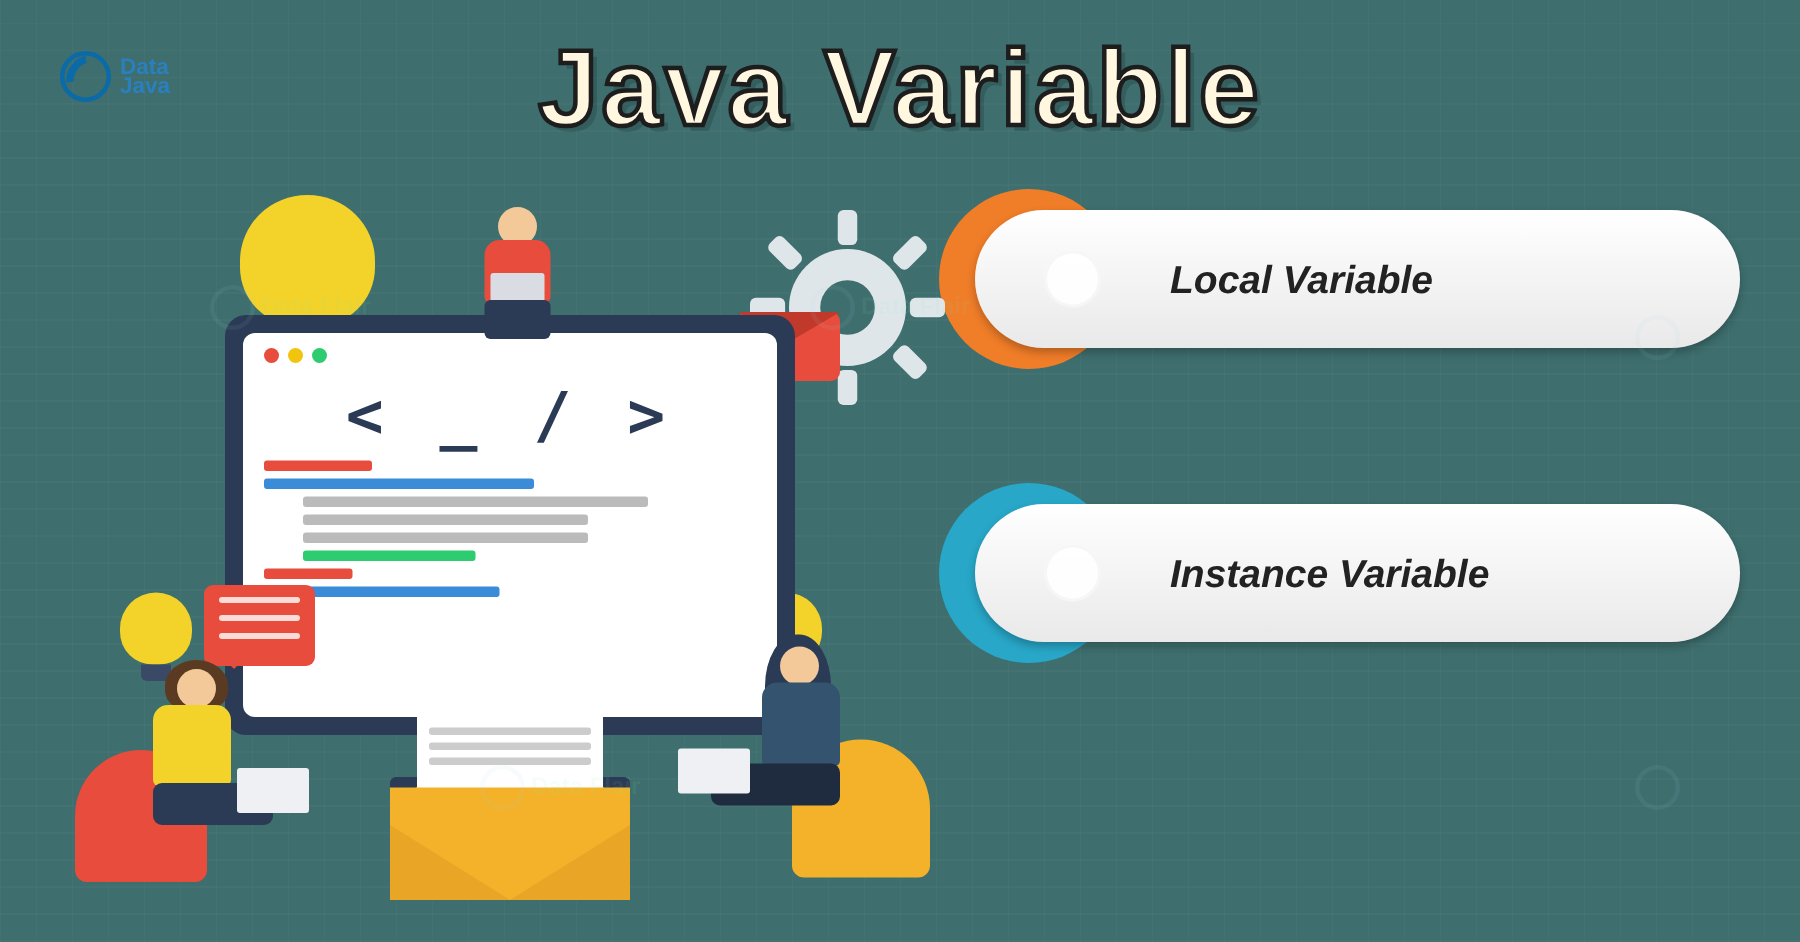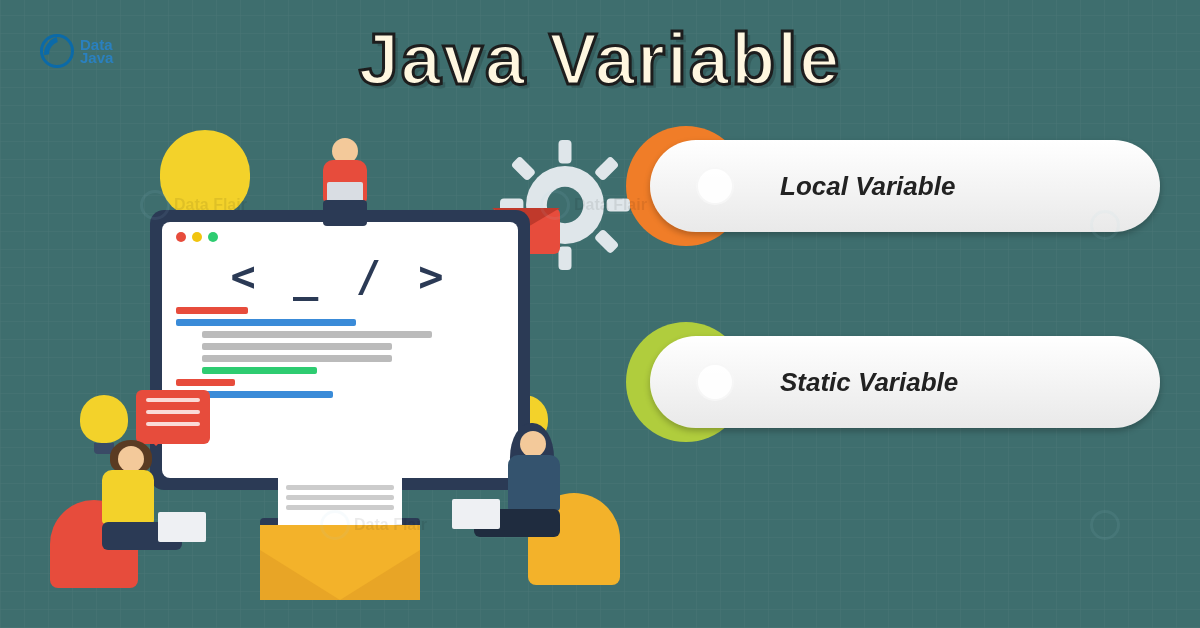--- a/index.html
+++ b/index.html
@@ -261,21 +261,21 @@
   .bubble.red{ left:76px; top:240px; width:74px; height:54px; background:#e74c3c;}
   .bubble.red::after{content:"";position:absolute;left:12px;bottom:-10px;border:8px solid transparent;border-top-color:#e74c3c;}
   .bubble.env2{ left:432px; top:58px; width:68px; height:46px; background:#e74c3c;}
   .bubble.env2::after{content:"";position:absolute;left:50%;top:0;transform:translate(-50%,0);
     border-left:34px solid transparent;border-right:34px solid transparent;border-top:20px solid #c0392b;}
   .bubble .bln{height:4px;background:rgba(255,255,255,0.8);margin:8px 10px 0;border-radius:2px;}
   
   .wm{
     position:absolute;
     opacity:0.08;
-    color:#000000;
+    color:#86efac;
     font-size:16px;
     font-weight:700;
     display:flex;align-items:center;gap:4px;
     pointer-events:none;
   }
   .wm .c{width:30px;height:30px;border:3px solid #a8d4e8;border-radius:50%;}
 </style>
 </head>
 <body>
 
@@ -290,22 +290,22 @@
 </div>
 
 <div class="title">Java Variable</div>
 
 <div class="pills">
   <div class="pill-wrap">
     <div class="pill-bg-circle c-orange"></div>
     <div class="pill">Local Variable</div>
   </div>
   <div class="pill-wrap">
-    <div class="pill-bg-circle c-green"></div>
-    <div class="pill">Static Variable</div>
+    <div class="pill-bg-circle c-blue"></div>
+    <div class="pill">Instance Variable</div>
   </div>
 </div>
 
 <div class="illus">
 
   <div class="gear">
     <svg viewBox="0 0 100 100">
       <g fill="#dfe6ea">
         <circle cx="50" cy="50" r="30"></circle>
         <g>

